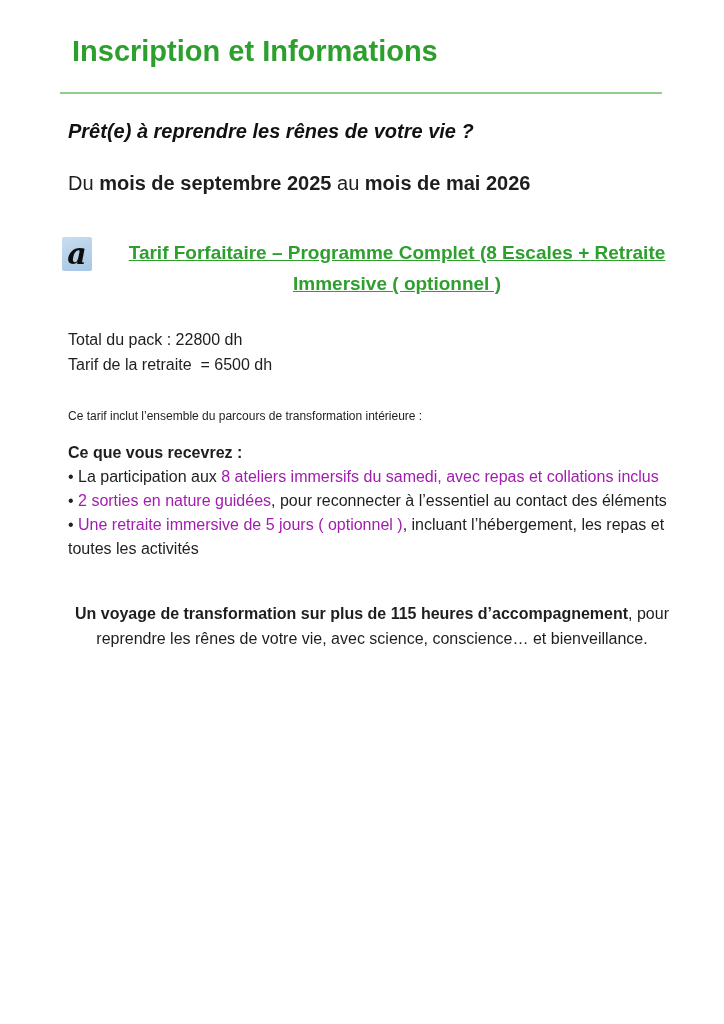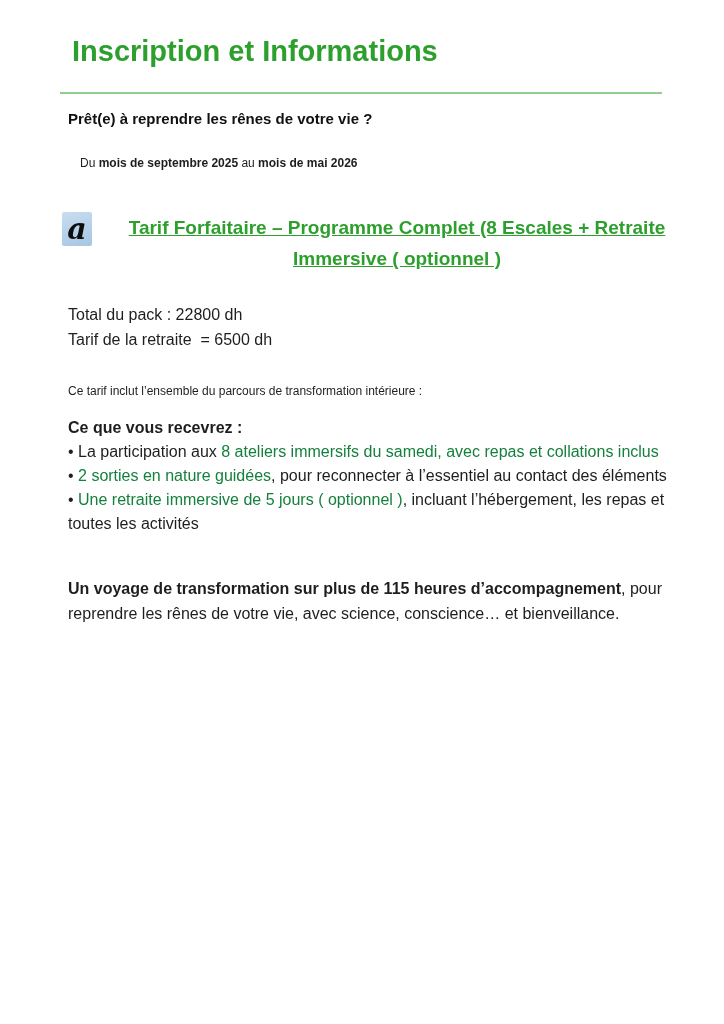--- a/index.html
+++ b/index.html
@@ -21,29 +21,29 @@
     color:#2d9f2d;
   }
   .rule{
     height:2px;
     background:#90cd90;
     width:602px;
     margin:24px 0 0 -8px;
   }
   p{margin:0;}
   .intro{
-    margin-top:16px;
-    font-size:15px;
+    margin-top:26px;
+    font-size:20px;
     font-weight:700;
+    font-style:italic;
     color:#111111;
   }
   .dates{
     margin-top:29px;
-    font-size:12px;
-    margin-left:12px;
+    font-size:20px;
   }
   .dates b{font-weight:700;}
   .offer-heading{
     display:flex;
     align-items:flex-start;
     margin:42px 0 0 -6px;
   }
   .brand-icon{
     flex:0 0 auto;
     width:30px;height:34px;
@@ -83,26 +83,27 @@
     margin-top:11px;
     font-size:16px;
     line-height:25px;
     font-weight:700;
   }
   .bullet{
     font-size:16px;
     line-height:24px;
     white-space:pre-wrap;
   }
-  .green{color:#15803d;}
+  .green{color:#a21caf;}
   .closing{
     margin-top:40px;
     font-size:16px;
     line-height:25px;
     white-space:pre-wrap;
+    text-align:center;
   }
   .closing b{font-weight:700;}
 </style>
 </head>
 <body>
 
 <div class="page">
 
   <h1 class="title">Inscription et Informations</h1>
 

